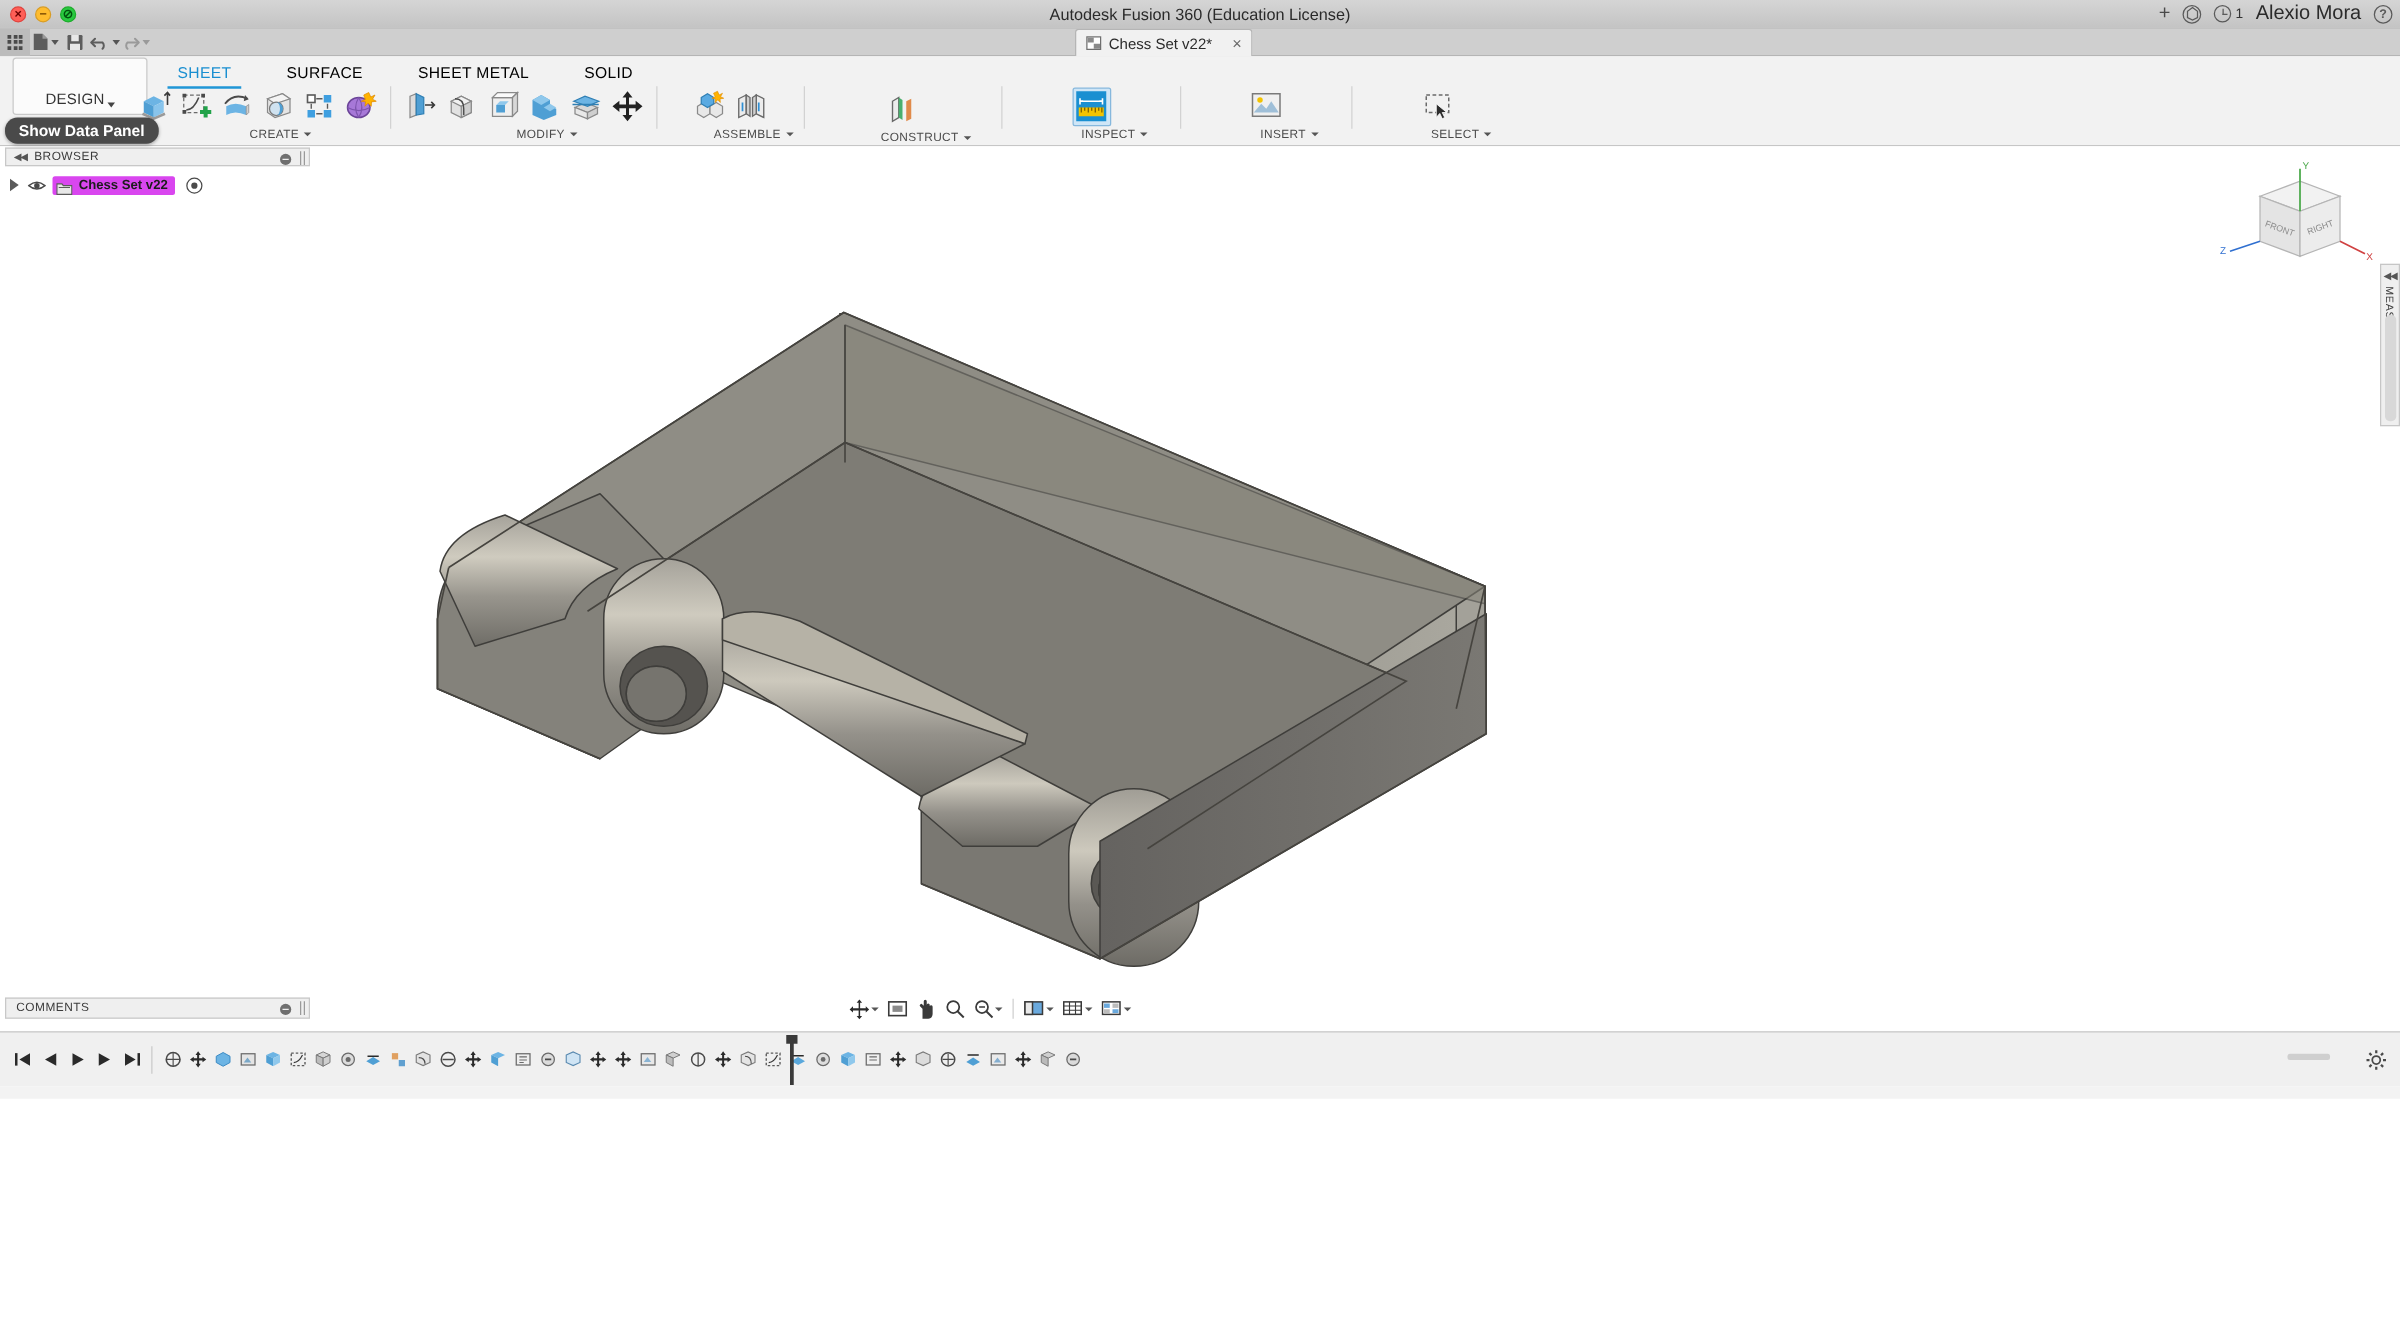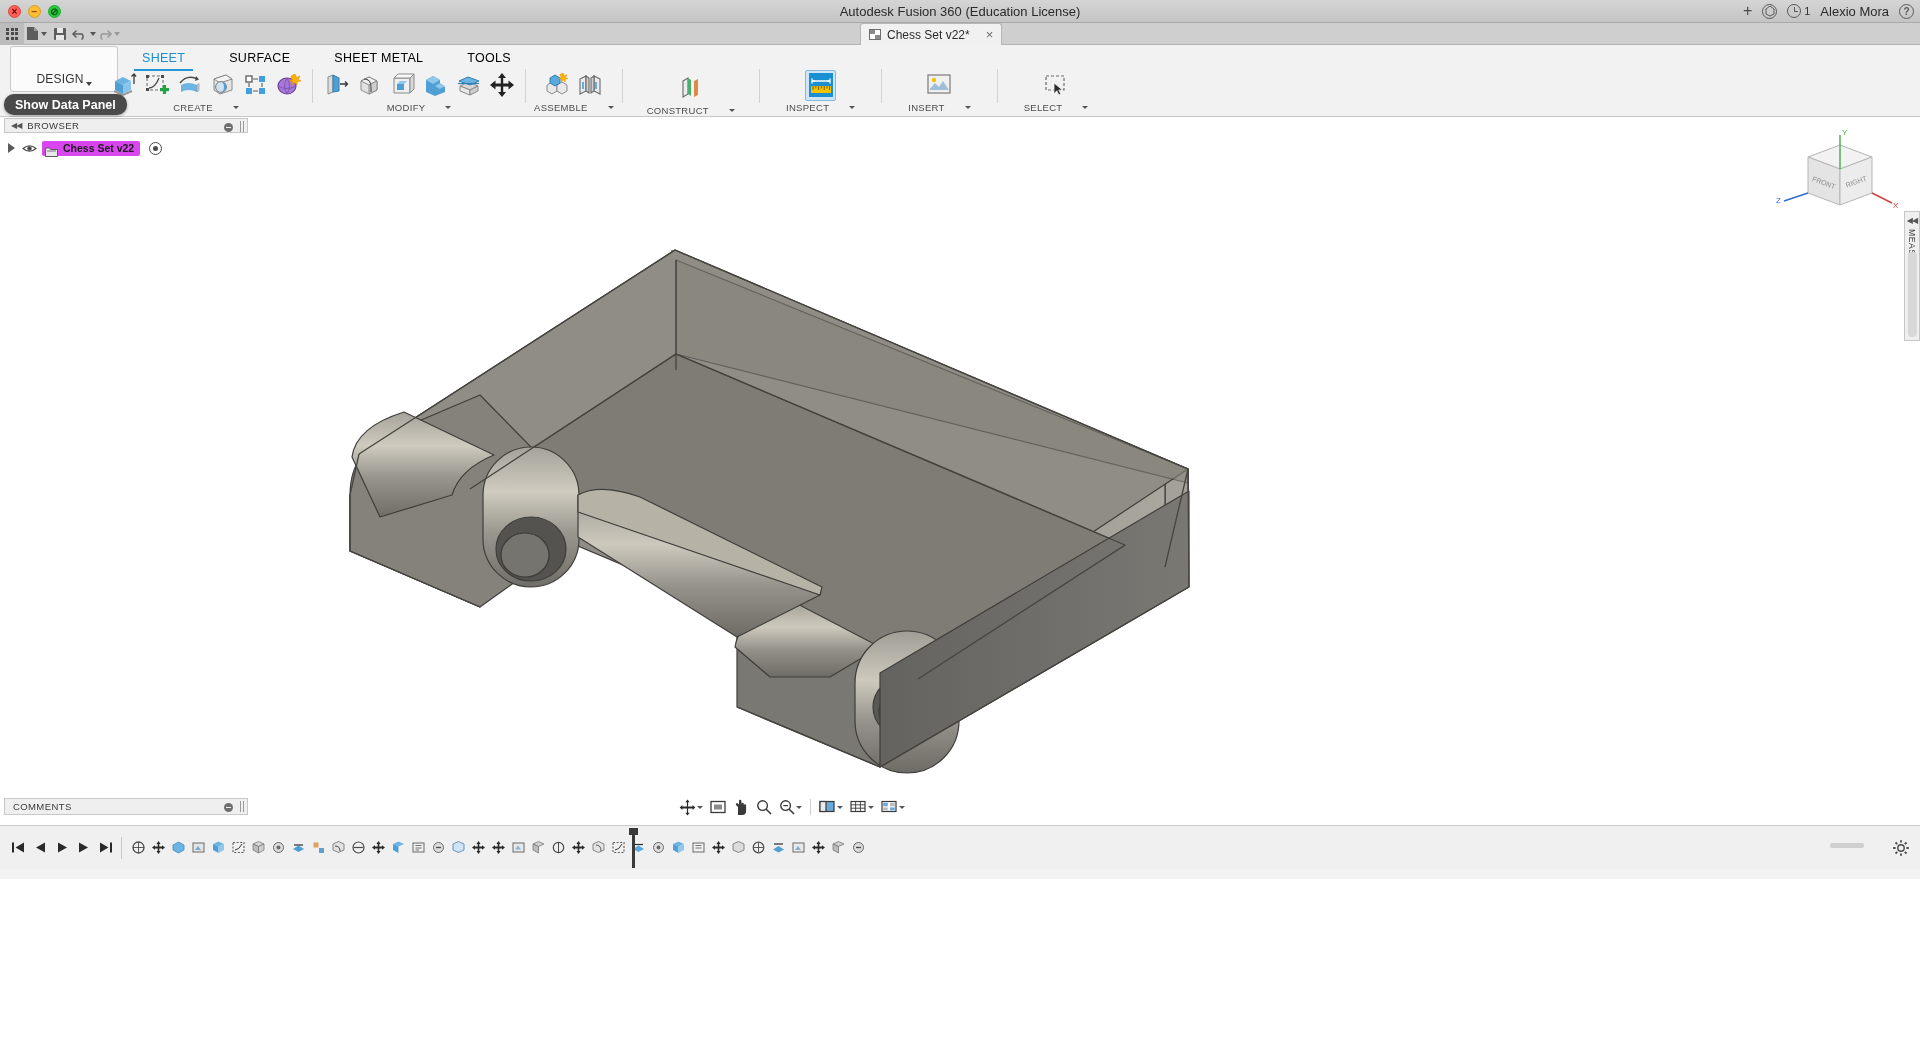--- a/index.html
+++ b/index.html
@@ -66,21 +66,21 @@
 
   .qat-right{
     position:absolute; right:6px; top:0; height:22px; display:flex; align-items:center; gap:10px;
   }
   .plus-icon{ font-size:16px; color:#4a4a4a; line-height:1;}
   .circle-ic{ width:15px;height:15px;border-radius:50%;border:1.5px solid #5a5a5a;position:relative;}
   .circle-ic.help:after{content:"?";position:absolute;inset:0;display:flex;align-items:center;justify-content:center;font-size:10px;color:#5a5a5a;font-weight:bold;}
   .clock-ic{ width:14px;height:14px;border-radius:50%;border:1.5px solid #5a5a5a; position:relative;}
   .clock-ic:before{content:"";position:absolute;left:5.5px;top:2px;width:1.2px;height:5px;background:#5a5a5a;}
   .clock-ic:after{content:"";position:absolute;left:6px;top:6px;width:4px;height:1.2px;background:#5a5a5a;}
-  .user-name{ font-size:13px; color:#2b2b2b; }
+  .user-name{ font-size:16px; color:#2b2b2b; }
   .notif-num{ font-size:11px; color:#333; }
 
   
   .ribbon{
     position:absolute; left:0; top:45px; width:1920px; height:72px;
     background:#f2f2f2; border-bottom:1px solid #c6c6c6;
   }
   .design-box{
     position:absolute; left:10px; top:1px; width:108px; height:46px;
     background:#fbfbfb; border:1px solid #c9c9c9; border-radius:3px;
@@ -101,21 +101,21 @@
     content:""; position:absolute; left:14px; right:14px; bottom:-3px; height:2px; background:#2196d6;
   }
 
   .panels{
     position:absolute; left:104px; top:22px; height:50px; display:flex; align-items:flex-start;
   }
   .panel{ position:relative; height:50px; display:flex; flex-direction:column; align-items:center;
           padding:0 4px; }
   .panel-icons{ height:34px; display:flex; align-items:center; gap:2px; padding-top:2px;}
   .panel-label{ font-size:9.5px; color:#4b4b4b; letter-spacing:.3px; display:flex;align-items:center;
-                gap:18px; height:13px; }
+                gap:2px; height:13px;margin-left:37px; }
   .panel-label .caret{ border-top:3.5px solid #555; border-left:3px solid transparent;border-right:3px solid transparent;}
   .pdiv{ width:1px; height:34px; background:#d2d2d2; margin:2px 4px 0 4px; align-self:flex-start;}
   .ribbon-btn{ width:31px; height:31px; display:flex;align-items:center;justify-content:center;
                border-radius:2px; cursor:default;}
   .ribbon-btn.sel{ background:#cfe6f7; border:1px solid #86b8dd;}
   .ribbon-btn svg{ display:block; }
 
   
   .tooltip{
     position:absolute; left:4px; top:49px; height:21px; padding:0 11px;
@@ -323,21 +323,21 @@
       <div class="tab active">
           <span>SHEET</span>
         </div>
       <div class="tab">
           <span>SURFACE</span>
         </div>
       <div class="tab">
           <span>SHEET METAL</span>
         </div>
       <div class="tab">
-          <span>TOOLS</span>
+          <span>SOLID</span>
         </div>
     </div>
 
     <div class="panels">
 
       <div class="panel">
         <div class="panel-icons">
           <div class="ribbon-btn">
             <svg width="26" height="26" viewBox="0 0 26 26">
               <path d="M4 9 L12 5 L20 9 L12 13 Z" fill="#6cb4e4"></path>

